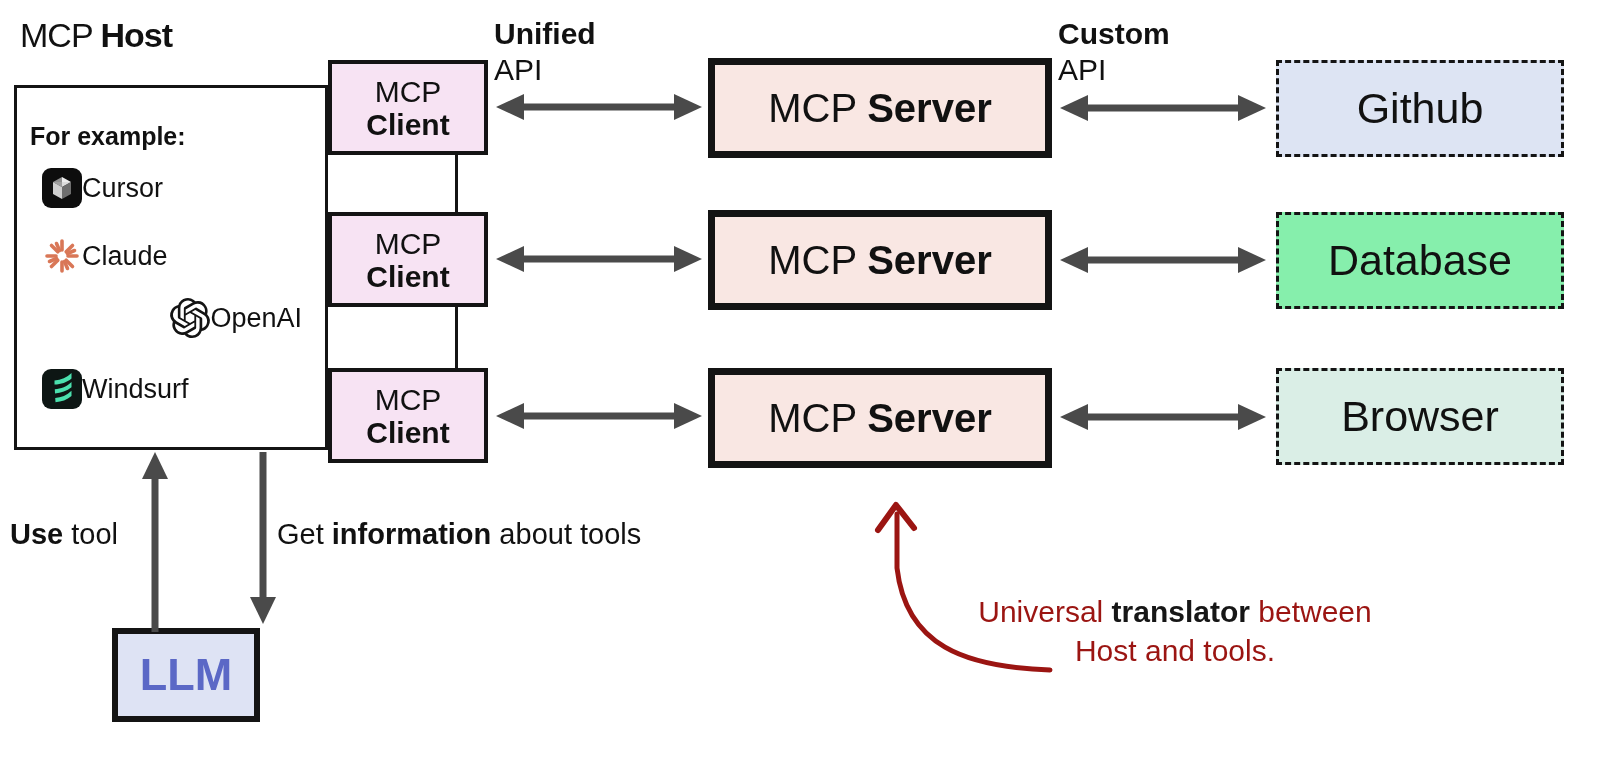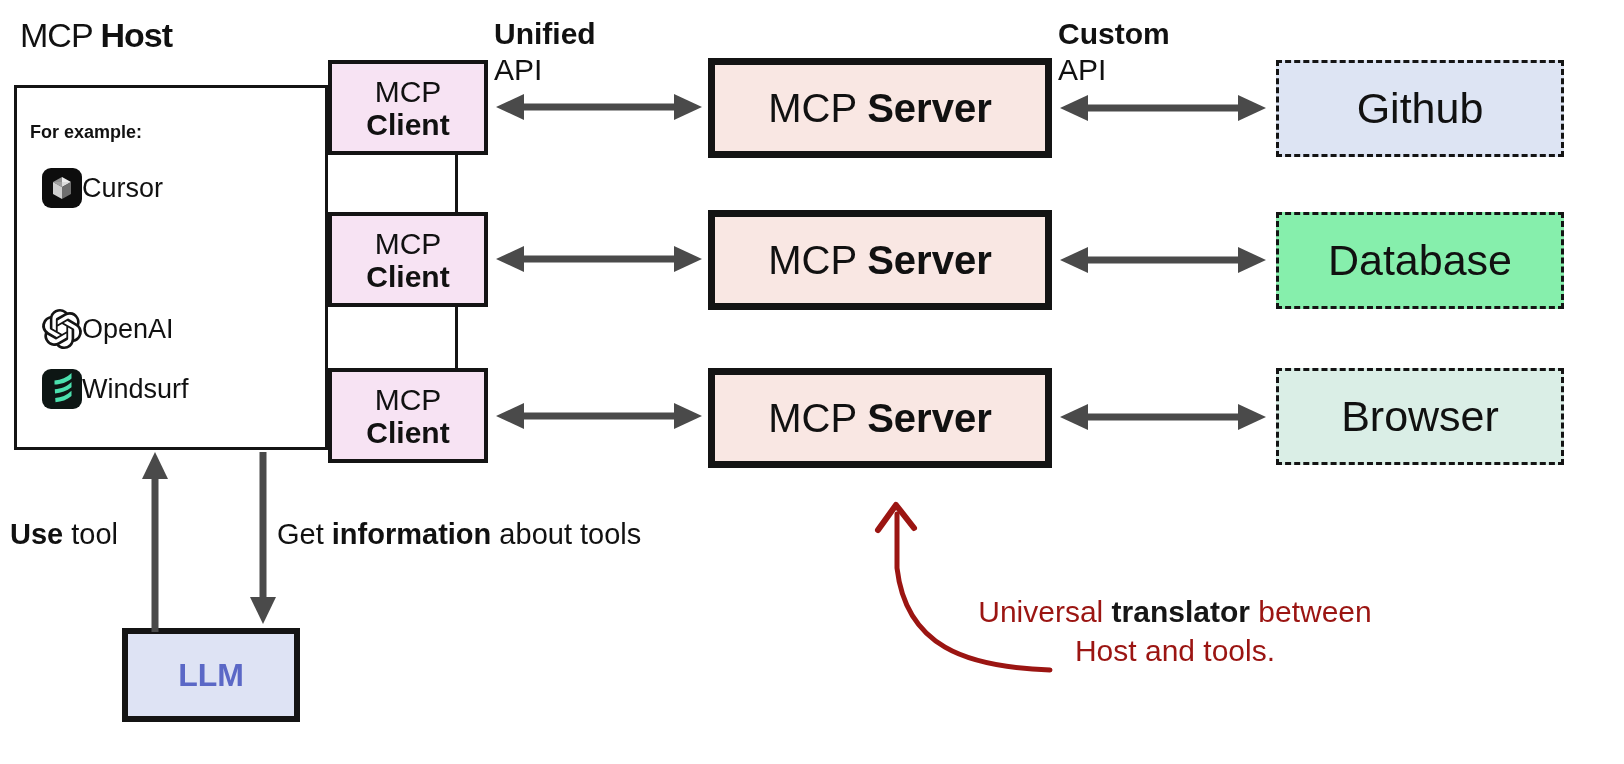--- a/index.html
+++ b/index.html
@@ -6,32 +6,32 @@
   #stage{
     position:relative;width:1624px;height:764px;background:#ffffff;
     font-family:"Liberation Sans",sans-serif;color:#111;overflow:hidden;
   }
   .abs{position:absolute;}
   
   .title{left:20px;top:16px;font-size:34px;letter-spacing:-1px;}
   .title .b{font-weight:700;}
   
   .host-rect{left:14px;top:85px;width:314px;height:365px;border:3px solid #141414;box-sizing:border-box;background:#fff;}
-  .examples-heading{left:30px;top:122px;font-size:18px;font-weight:700;}
+  .examples-heading{left:30px;top:122px;font-size:25px;font-weight:700;}
   .example-row{left:42px;width:260px;height:40px;display:flex;align-items:center;}
   .example-row .lbl{font-size:27px;}
   .example-row svg{flex:0 0 auto;display:block;}
   
   .node{box-sizing:border-box;display:flex;flex-direction:column;align-items:center;justify-content:center;text-align:center;}
   .client{left:328px;width:160px;height:95px;border:4px solid #141414;font-size:30px;line-height:33px;}
   .client .b{font-weight:700;}
   .server{left:708px;width:344px;height:100px;border:7px solid #141414;font-size:40px;flex-direction:row;gap:10px;}
   .server .b{font-weight:700;}
   .tool{left:1276px;width:288px;height:97px;border:3px dashed #141414;font-size:43px;}
-  .llm-box{left:122px;top:628px;width:178px;height:94px;border:6px solid #141414;font-size:32px;font-weight:700;}
+  .llm-box{left:112px;top:628px;width:148px;height:94px;border:6px solid #141414;font-size:45px;font-weight:700;}
   
   .vline{width:3px;background:#141414;left:455px;}
   
   .api-label{width:210px;text-align:left;font-size:30px;line-height:36px;top:16px;}
   .api-label .b{font-weight:700;display:block;}
   .api-label .r{display:block;}
   
   .flow-label{font-size:29px;top:518px;white-space:nowrap;}
   .flow-label .b{font-weight:700;}
   
@@ -56,22 +56,41 @@
       <rect width="40" height="40" rx="9" fill="#0d0d0d"></rect>
       <polygon points="20,9 29,14 20,19" fill="#ededed"></polygon>
       <polygon points="20,9 20,19 11,14" fill="#8f8f8f"></polygon>
       <polygon points="11,14 20,19 20,31 11,26" fill="#cfcfcf"></polygon>
       <polygon points="29,14 20,19 20,31 29,26" fill="#6e6e6e"></polygon>
       <polygon points="11,14 29,14 20,19" fill="#bdbdbd" opacity="0.35"></polygon>
     </svg>
     <span class="lbl">Cursor</span>
   </div>
 
-
-  <div class="abs example-row" style="top:309px;">
+  <div class="abs example-row" style="top:236px;">
+    <svg width="40" height="40" viewBox="0 0 40 40">
+      <g stroke="#d97757" stroke-width="3.6" stroke-linecap="round">
+        <line x1="20" y1="14" x2="20" y2="5"></line>
+        <line x1="20" y1="26" x2="20" y2="35"></line>
+        <line x1="14" y1="20" x2="5" y2="20"></line>
+        <line x1="26" y1="20" x2="35" y2="20"></line>
+        <line x1="15.8" y1="15.8" x2="9.5" y2="9.5"></line>
+        <line x1="24.2" y1="24.2" x2="30.5" y2="30.5"></line>
+        <line x1="15.8" y1="24.2" x2="9.5" y2="30.5"></line>
+        <line x1="24.2" y1="15.8" x2="30.5" y2="9.5"></line>
+        <line x1="17.5" y1="14.5" x2="14.5" y2="7.5"></line>
+        <line x1="22.5" y1="25.5" x2="25.5" y2="32.5"></line>
+        <line x1="14.5" y1="22.5" x2="7.5" y2="25.5"></line>
+        <line x1="25.5" y1="17.5" x2="32.5" y2="14.5"></line>
+      </g>
+    </svg>
+    <span class="lbl">Claude</span>
+  </div>
+
+  <div class="abs example-row" style="top:298px;justify-content:flex-end;">
     <svg width="40" height="40" viewBox="0 0 24 24">
       <path fill="#141414" d="M22.2819 9.8211a5.9847 5.9847 0 0 0-.5157-4.9108 6.0462 6.0462 0 0 0-6.5098-2.9A6.0651 6.0651 0 0 0 4.9807 4.1818a5.9847 5.9847 0 0 0-3.9977 2.9 6.0462 6.0462 0 0 0 .7427 7.0966 5.98 5.98 0 0 0 .511 4.9107 6.051 6.051 0 0 0 6.5146 2.9001A5.9847 5.9847 0 0 0 13.2599 24a6.0557 6.0557 0 0 0 5.7718-4.2058 5.9894 5.9894 0 0 0 3.9977-2.9001 6.0557 6.0557 0 0 0-.7475-7.073zm-9.022 12.6081a4.4755 4.4755 0 0 1-2.8764-1.0408l.1419-.0804 4.7783-2.7582a.7948.7948 0 0 0 .3927-.6813v-6.7369l2.02 1.1686a.071.071 0 0 1 .038.052v5.5826a4.504 4.504 0 0 1-4.4945 4.4944zm-9.6607-4.1254a4.4708 4.4708 0 0 1-.5346-3.0137l.142.0852 4.783 2.7582a.7712.7712 0 0 0 .7806 0l5.8428-3.3685v2.3324a.0804.0804 0 0 1-.0332.0615L9.74 19.9502a4.4992 4.4992 0 0 1-6.1408-1.6464zM2.3408 7.8956a4.485 4.485 0 0 1 2.3655-1.9728V11.6a.7664.7664 0 0 0 .3879.6765l5.8144 3.3543-2.0201 1.1685a.0757.0757 0 0 1-.071 0l-4.8303-2.7865A4.504 4.504 0 0 1 2.3408 7.8956zm16.5963 3.8558L13.1038 8.364 15.1192 7.2a.0757.0757 0 0 1 .071 0l4.8303 2.7913a4.4944 4.4944 0 0 1-.6765 8.1042v-5.6772a.79.79 0 0 0-.407-.667zm2.0107-3.0231l-.142-.0852-4.7735-2.7818a.7759.7759 0 0 0-.7854 0L9.409 9.2297V6.8974a.0662.0662 0 0 1 .0284-.0615l4.8303-2.7866a4.4992 4.4992 0 0 1 6.6802 4.66zM8.3065 12.863l-2.02-1.1638a.0804.0804 0 0 1-.038-.0567V6.0742a4.4992 4.4992 0 0 1 7.3757-3.4537l-.142.0805L8.704 5.459a.7948.7948 0 0 0-.3927.6813zm1.0976-2.3654l2.602-1.4998 2.6069 1.4998v2.9994l-2.5974 1.4997-2.6067-1.4997z"></path>
     </svg>
     <span class="lbl">OpenAI</span>
   </div>
 
   <div class="abs example-row" style="top:369px;">
     <svg width="40" height="40" viewBox="0 0 40 40">
       <rect width="40" height="40" rx="9" fill="#0d1614"></rect>
       <g fill="#4be0ae">

